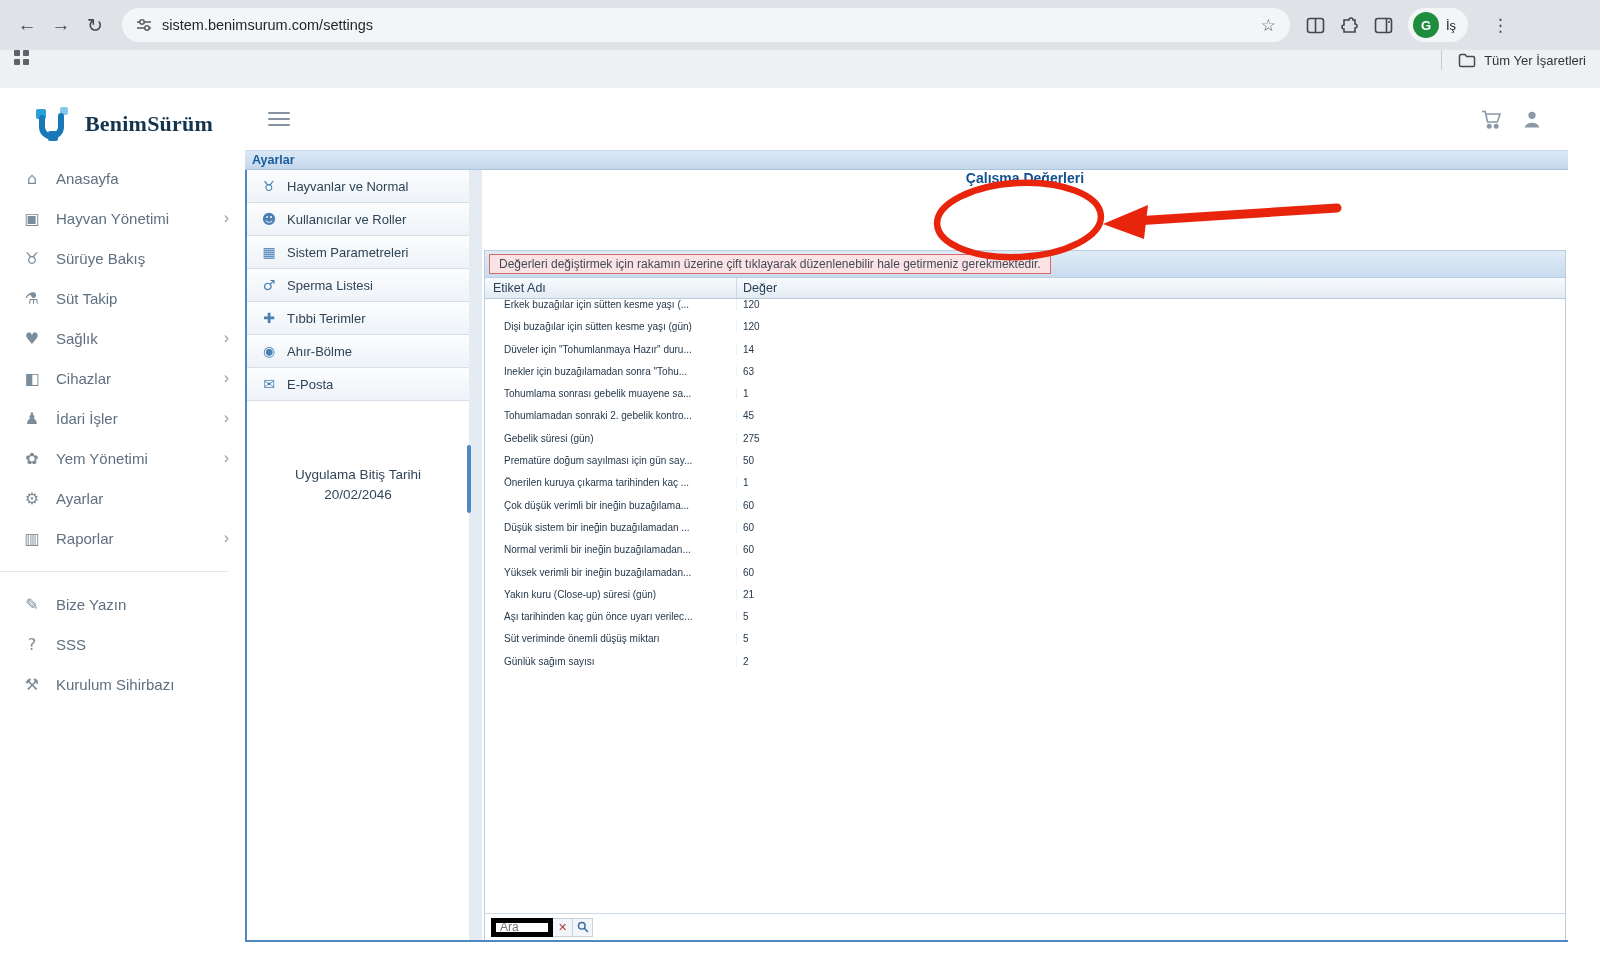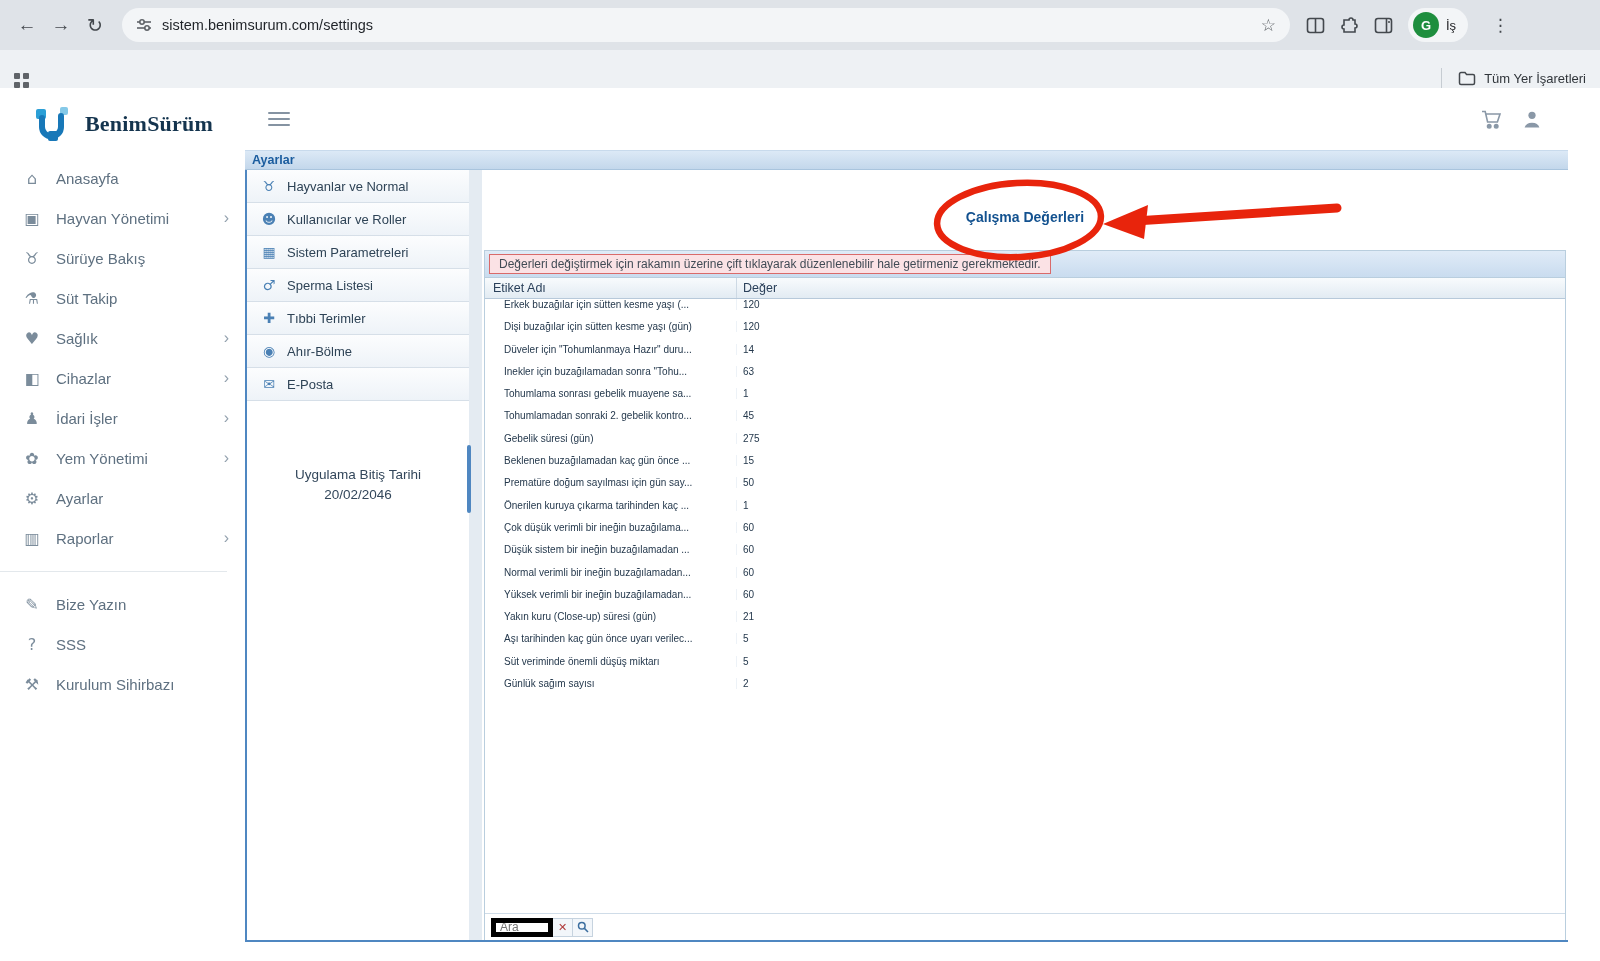--- a/index.html
+++ b/index.html
@@ -16,21 +16,21 @@
   .omnibox .star { color:#5f6368; font-size:17px; cursor:pointer; }
   .tb-icons { display:flex; align-items:center; gap:15px; margin-left:16px; }
   .tb-icons svg { cursor:pointer; }
   .profile-pill { height:34px; background:#f3f5f7; border-radius:17px; display:flex;
     align-items:center; gap:7px; padding:0 12px 0 5px; cursor:pointer; }
   .avatar { width:26px; height:26px; border-radius:50%; background:#1e8e3e; color:#fff;
     font-size:13px; font-weight:bold; display:flex; align-items:center; justify-content:center; }
   .profile-pill .pname { font-size:13px; color:#202124; }
   .kebab { font-size:17px; color:#43484d; }
 
-  .bookmarks-bar { height:38px; background:#eef1f4; display:flex; align-items:flex-end; padding:0 14px; }
+  .bookmarks-bar { height:38px; background:#eef1f4; display:flex; align-items:flex-start; padding:0 14px; }
   .apps-grid { display:grid; grid-template-columns:6px 6px; grid-gap:3px; cursor:pointer; }
   .apps-grid span { width:6px; height:6px; background:#5f6368; border-radius:1px; }
   .bm-right { margin-left:auto; display:flex; align-items:center; gap:8px; cursor:pointer; }
   .bm-divider { width:1px; height:20px; background:#c6ccd2; margin-right:8px; }
   .bm-right .bm-label { font-size:13px; color:#30353a; }
 
   
   .app { display:flex; height:873px; }
   .sidebar { width:245px; background:#fff; padding-top:6px; flex:0 0 245px; }
   .logo { display:flex; align-items:center; gap:9px; padding:12px 0 16px 34px;font-family:Liberation Serif, serif; }
@@ -67,21 +67,21 @@
   .sn-icon { width:18px; text-align:center; color:#4a80b4; font-size:14px;
     font-family:"DejaVu Sans",sans-serif; }
   .sn-expiry { margin-top:64px; text-align:center; font-size:13.5px; color:#33475b; line-height:1.5; }
 
   .splitter { width:13px; flex:0 0 13px; position:relative; cursor:col-resize; }
   .splitter .handle { position:absolute; left:-2px; top:275px; width:4px; height:68px;
     background:#4f87c1; border-radius:2px; }
 
   
   .content { flex:1; background:#fff; display:flex; flex-direction:column; position:relative; min-width:0; }
-  .content-title { height:80px; padding-top:39px; text-align:center; font-size:14px;
+  .content-title { height:80px; text-align:center; font-size:14px;
     font-weight:bold; color:#12518f; }
   .annotation { position:absolute; top:0; left:50%; transform:translateX(-50%);
     width:700px; height:130px; pointer-events:none; z-index:5; }
 
   .grid-wrap { flex:1; margin:0 2px; border:1px solid #b9cede; border-bottom:none;
     display:flex; flex-direction:column; min-height:0; }
   .notice-bar { background:linear-gradient(#e0ebf7,#c9dcef); padding:3px 4px;
     border-bottom:1px solid #b9cede; }
   .notice-box { display:inline-block; border:1px solid #d96a6a; background:#fbe2e5;
     color:#414b55; font-size:12px; padding:2px 9px; }
@@ -383,24 +383,20 @@
               <div class="trow">
                 <div class="c1">Tohumlamadan sonraki 2. gebelik kontro...</div>
                 <div class="c2">45</div>
               </div>
 
               <div class="trow">
                 <div class="c1">Gebelik süresi (gün)</div>
                 <div class="c2">275</div>
               </div>
 
-              <div class="trow">
-                <div class="c1">Beklenen buzağılamadan kaç gün önce ...</div>
-                <div class="c2">15</div>
-              </div>
 
               <div class="trow">
                 <div class="c1">Prematüre doğum sayılması için gün say...</div>
                 <div class="c2">50</div>
               </div>
 
               <div class="trow">
                 <div class="c1">Önerilen kuruya çıkarma tarihinden kaç ...</div>
                 <div class="c2">1</div>
               </div>

